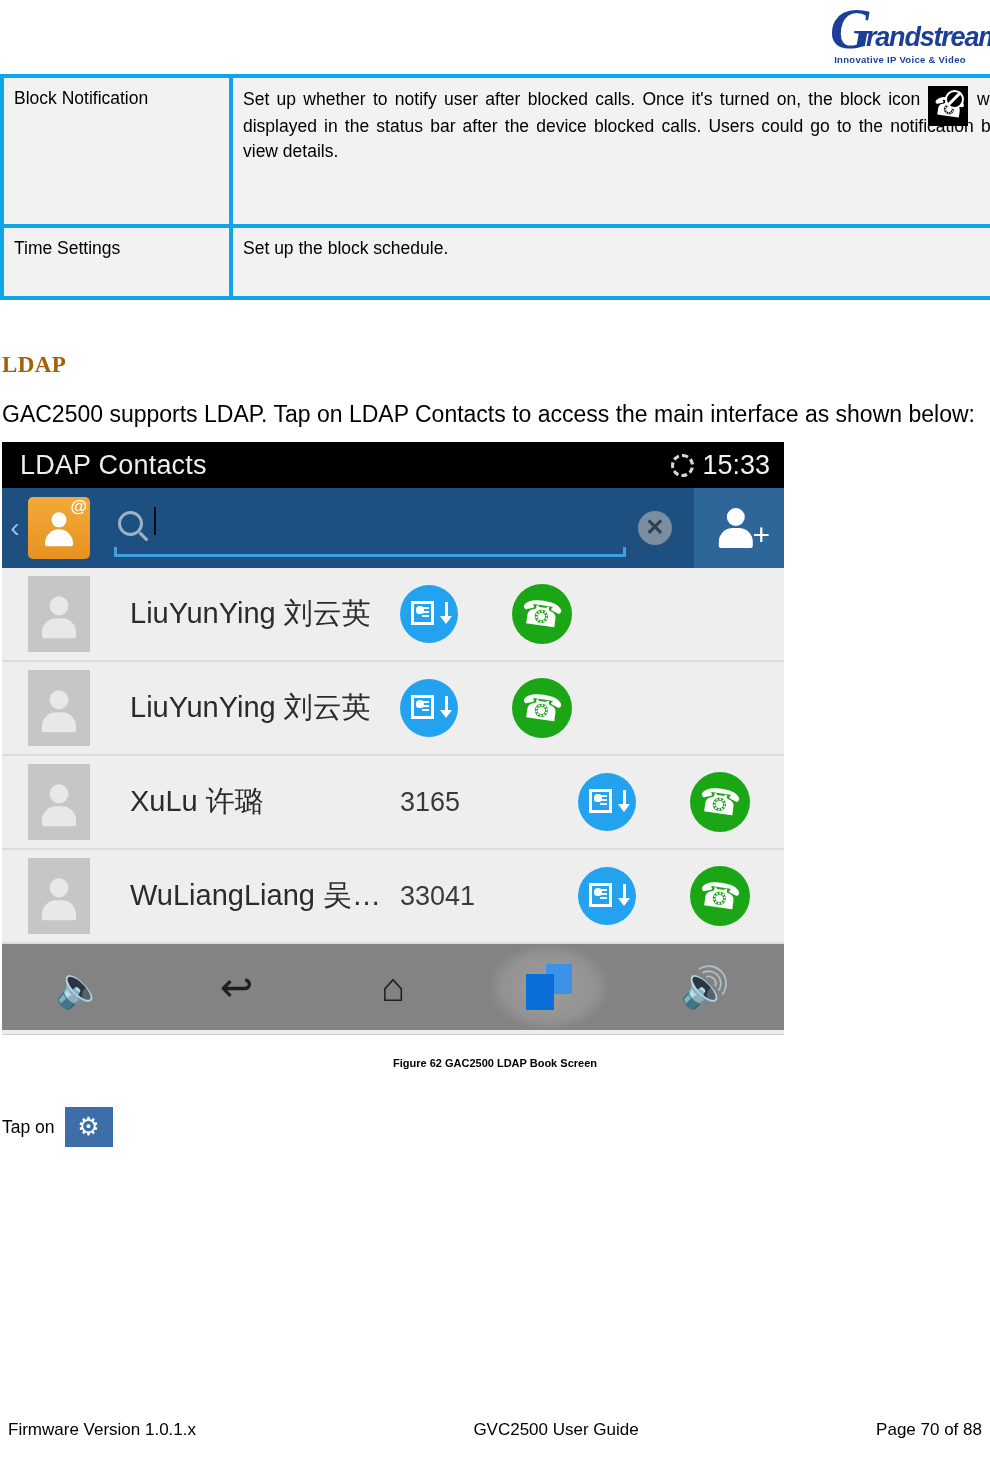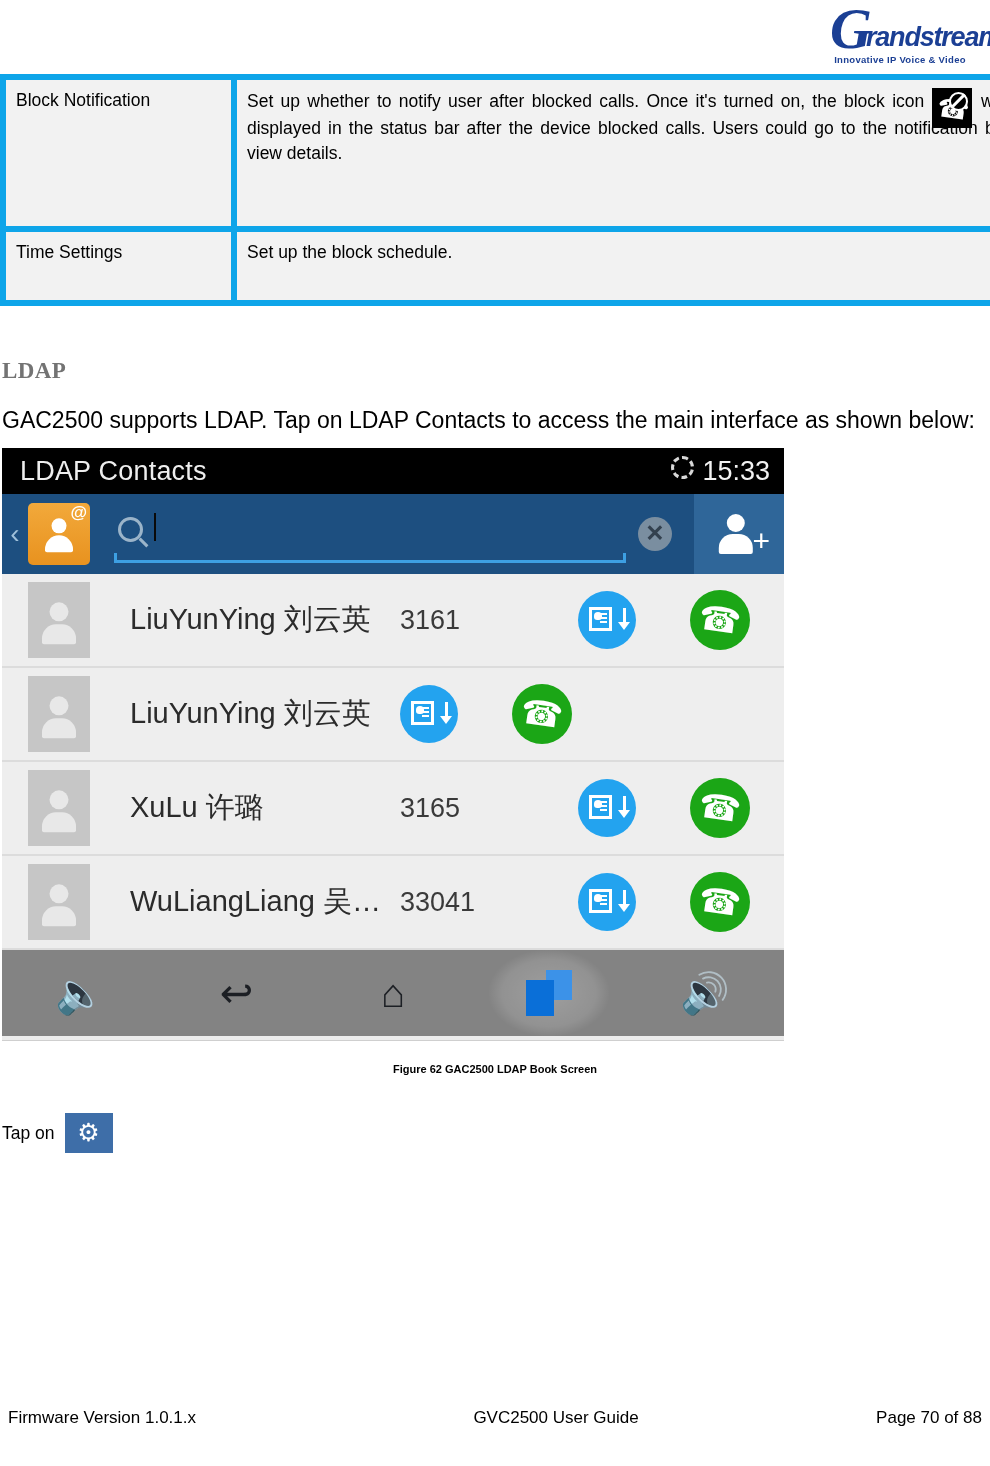--- a/index.html
+++ b/index.html
@@ -69,21 +69,21 @@
 
   
   .settings-table {
     width: 990px;
     border-collapse: collapse;
     table-layout: fixed;
     margin-top: 2px;
   }
   .settings-table td {
     background: #f2f2f2;
-    border: 6px solid #0ea5e9;
+    border: 4px solid #0ea5e9;
     vertical-align: top;
     padding: 8px 10px 10px 10px;
     font-size: 17.5px;
     line-height: 1.42;
   }
   .settings-table td.col-label { width: 205px; }
   .settings-table td.col-desc  { width: 785px; text-align: justify; }
   .row-block td { height: 128px; }
   .row-time td  { height: 50px; }
 
@@ -125,21 +125,21 @@
     background: #ffffff;
     transform: rotate(-45deg);
   }
 
   
   .section-title {
     margin: 52px 0 2px 2px;
     font-family: "Liberation Serif", serif;
     font-size: 23px;
     font-weight: bold;
-    color: #737373;
+    color: #a16207;
     letter-spacing: .4px;
   }
   .body-text {
     margin: 20px 0 0 2px;
     font-size: 23px;
     line-height: 1.4;
   }
 
   
   .device {
@@ -161,21 +161,21 @@
     padding: 0 14px 0 18px;
     box-sizing: border-box;
   }
   .status-title {
     font-size: 27px;
     letter-spacing: .2px;
     color: #eeeeee;
   }
   .status-right {
     display: flex;
-    align-items: flex-start;
+    align-items: center;
     gap: 8px;
   }
   .sync-icon {
     width: 23px;
     height: 23px;
     border: 3px dashed #d8d8d8;
     border-radius: 50%;
     box-sizing: border-box;
   }
   .status-time {
@@ -521,21 +521,21 @@
     color: #ffffff;
     font-size: 25px;
     line-height: 1;
   }
 
   
   .footer {
     position: absolute;
     left: 0;
     right: 0;
-    bottom: 38px;
+    bottom: 26px;
     display: flex;
     justify-content: space-between;
     padding: 0 8px;
     box-sizing: border-box;
     font-size: 17px;
   }
   .footer .mid { margin-left: 40px; }
 </style>
 </head>
 <body>
@@ -616,21 +616,20 @@
   <div class="contact-list">
 
     <div class="contact-row">
       <div class="avatar">
         <span class="person-glyph">
           <span class="head"></span>
           <span class="body"></span>
         </span>
       </div>
       <div class="contact-name">LiuYunYing 刘云英</div>
-      <div class="contact-number">3161</div>
       <div class="row-actions">
         <div class="save-btn">
           <span class="card"></span>
           <span class="arrow"></span>
         </div>
         <div class="call-btn">
             <span>☎</span>
           </div>
       </div>
     </div>

